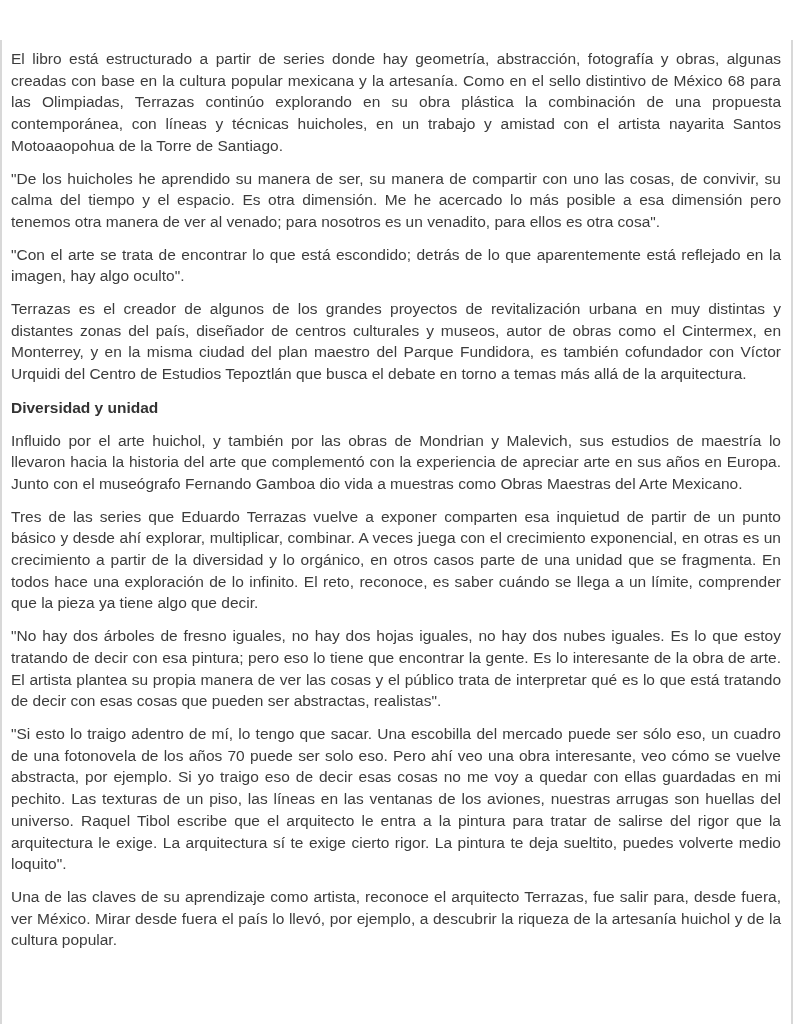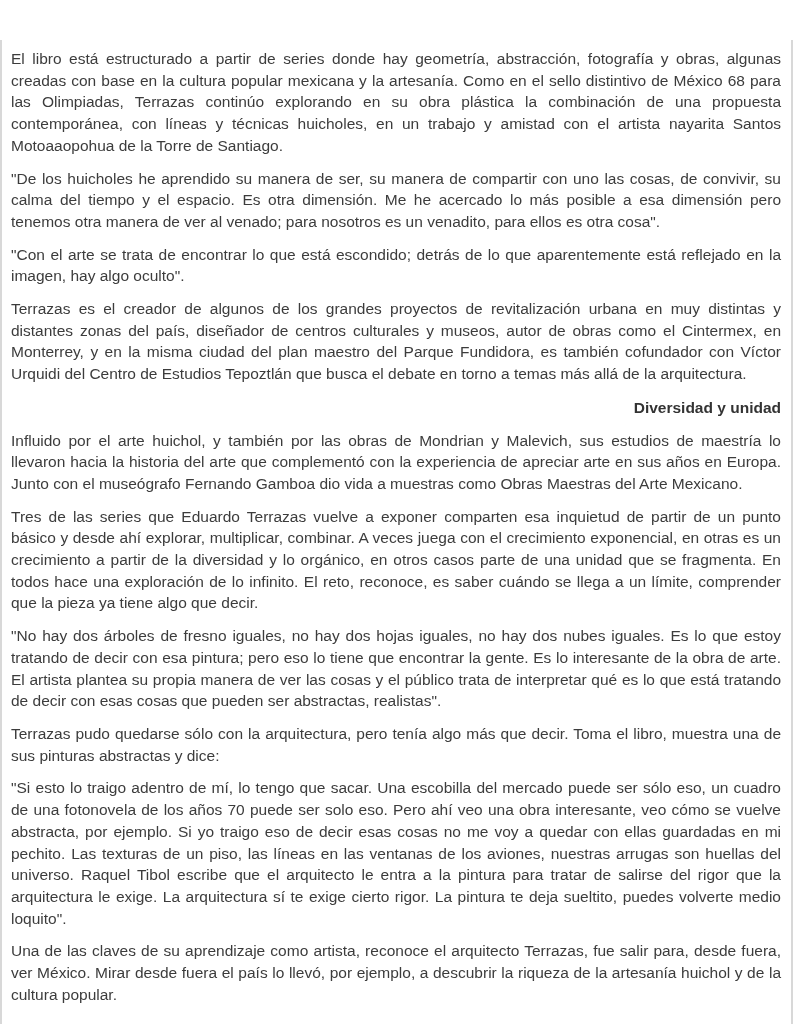--- a/index.html
+++ b/index.html
@@ -29,31 +29,30 @@
   }
   .page p:first-child {
     margin-top: 8px;
   }
   .page h2 {
     font-size: 15.5px;
     line-height: 21.7px;
     font-weight: bold;
     margin: 12px 0 11px 0;
     color: #333333;
-    text-align: right;
+    text-align: left;
   }
 </style>
 </head>
 <body>
 
 <div class="page">
   <p>El libro está estructurado a partir de series donde hay geometría, abstracción, fotografía y obras, algunas creadas con base en la cultura popular mexicana y la artesanía. Como en el sello distintivo de México 68 para las Olimpiadas, Terrazas continúo explorando en su obra plástica la combinación de una propuesta contemporánea, con líneas y técnicas huicholes, en un trabajo y amistad con el artista nayarita Santos Motoaaopohua de la Torre de Santiago.</p>
   <p>"De los huicholes he aprendido su manera de ser, su manera de compartir con uno las cosas, de convivir, su calma del tiempo y el espacio. Es otra dimensión. Me he acercado lo más posible a esa dimensión pero tenemos otra manera de ver al venado; para nosotros es un venadito, para ellos es otra cosa".</p>
   <p>"Con el arte se trata de encontrar lo que está escondido; detrás de lo que aparentemente está reflejado en la imagen, hay algo oculto".</p>
   <p>Terrazas es el creador de algunos de los grandes proyectos de revitalización urbana en muy distintas y distantes zonas del país, diseñador de centros culturales y museos, autor de obras como el Cintermex, en Monterrey, y en la misma ciudad del plan maestro del Parque Fundidora, es también cofundador con Víctor Urquidi del Centro de Estudios Tepoztlán que busca el debate en torno a temas más allá de la arquitectura.</p>
   <h2>Diversidad y unidad</h2>
   <p>Influido por el arte huichol, y también por las obras de Mondrian y Malevich, sus estudios de maestría lo llevaron hacia la historia del arte que complementó con la experiencia de apreciar arte en sus años en Europa. Junto con el museógrafo Fernando Gamboa dio vida a muestras como Obras Maestras del Arte Mexicano.</p>
   <p>Tres de las series que Eduardo Terrazas vuelve a exponer comparten esa inquietud de partir de un punto básico y desde ahí explorar, multiplicar, combinar. A veces juega con el crecimiento exponencial, en otras es un crecimiento a partir de la diversidad y lo orgánico, en otros casos parte de una unidad que se fragmenta. En todos hace una exploración de lo infinito. El reto, reconoce, es saber cuándo se llega a un límite, comprender que la pieza ya tiene algo que decir.</p>
   <p>"No hay dos árboles de fresno iguales, no hay dos hojas iguales, no hay dos nubes iguales. Es lo que estoy tratando de decir con esa pintura; pero eso lo tiene que encontrar la gente. Es lo interesante de la obra de arte. El artista plantea su propia manera de ver las cosas y el público trata de interpretar qué es lo que está tratando de decir con esas cosas que pueden ser abstractas, realistas".</p>
-  <p>Terrazas pudo quedarse sólo con la arquitectura, pero tenía algo más que decir. Toma el libro, muestra una de sus pinturas abstractas y dice:</p>
   <p>"Si esto lo traigo adentro de mí, lo tengo que sacar. Una escobilla del mercado puede ser sólo eso, un cuadro de una fotonovela de los años 70 puede ser solo eso. Pero ahí veo una obra interesante, veo cómo se vuelve abstracta, por ejemplo. Si yo traigo eso de decir esas cosas no me voy a quedar con ellas guardadas en mi pechito. Las texturas de un piso, las líneas en las ventanas de los aviones, nuestras arrugas son huellas del universo. Raquel Tibol escribe que el arquitecto le entra a la pintura para tratar de salirse del rigor que la arquitectura le exige. La arquitectura sí te exige cierto rigor. La pintura te deja sueltito, puedes volverte medio loquito".</p>
   <p>Una de las claves de su aprendizaje como artista, reconoce el arquitecto Terrazas, fue salir para, desde fuera, ver México. Mirar desde fuera el país lo llevó, por ejemplo, a descubrir la riqueza de la artesanía huichol y de la cultura popular.</p>
 </div>
 
 </body></html>

